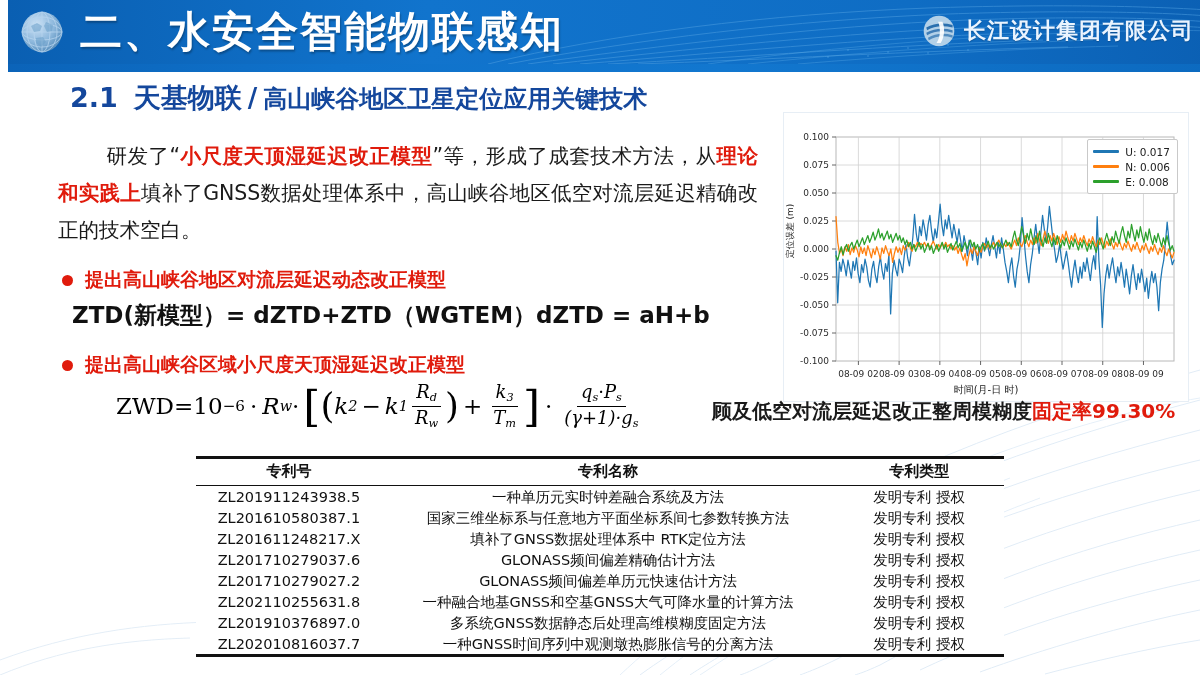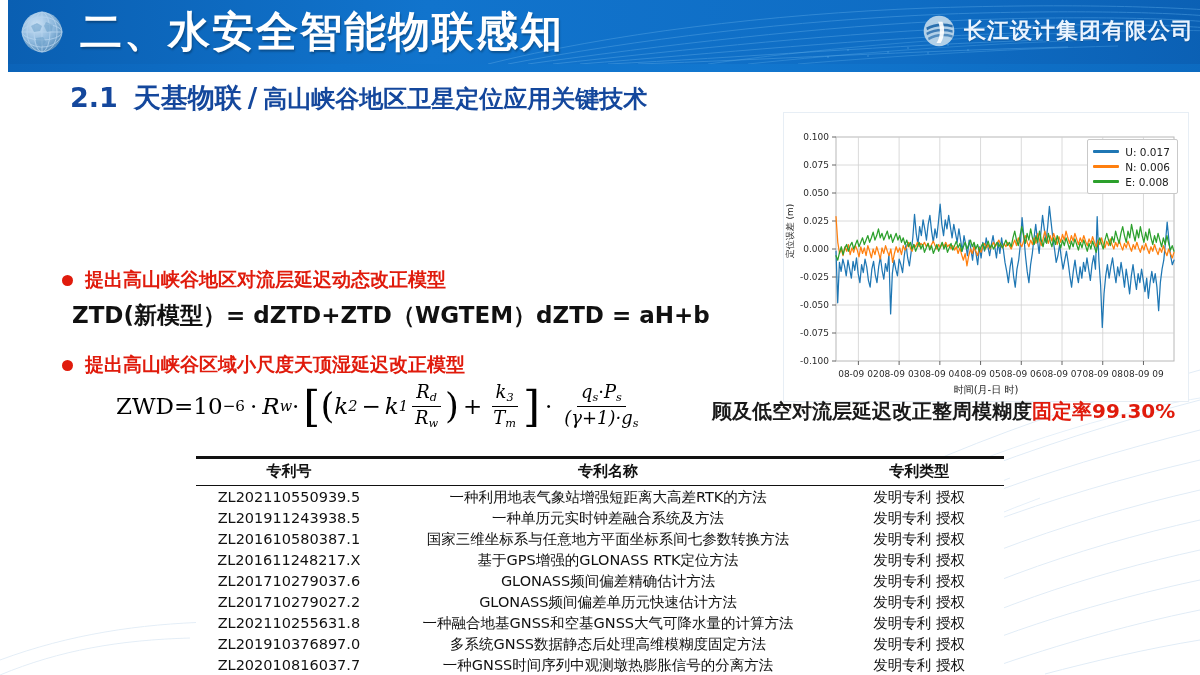--- a/index.html
+++ b/index.html
@@ -237,20 +237,21 @@
         <path d="M19,9 C22,17 22,27 17,34 L22,34 C27,26 27,16 24,9 Z" fill="#ffffff" opacity="0.9"></path>
       </svg>
       <div class="corp-name">长江设计集团有限公司</div>
     </div>
   </div>
 
   <div class="section-head">
     <span class="sec-num">2.1</span><span class="sec-main">天基物联</span><span class="sec-slash">/</span><span class="sec-sub">高山峡谷地区卫星定位应用关键技术</span>
   </div>
 
+  <div class="para"><span class="ind"></span><span>研发了</span><span>“</span><span class="hl">小尺度天顶湿延迟改正模型</span><span>”</span><span>等，形成了成套技术方法，从</span><span class="hl">理论和实践上</span><span>填补了GNSS数据处理体系中，高山峡谷地区低空对流层延迟精确改正的技术空白。</span></div>
 
   <div class="bullet" id="bullet1">
     <span class="dot"></span>
     <span class="bullet-text">提出高山峡谷地区对流层延迟动态改正模型</span>
   </div>
 
   <div class="formula-line">ZTD(新模型）= dZTD+ZTD（WGTEM）dZTD = aH+b</div>
 
   <div class="bullet" id="bullet2">
     <span class="dot"></span>
@@ -376,37 +377,32 @@
         </colgroup>
       <thead>
         <tr>
           <th>专利号</th>
           <th>专利名称</th>
           <th>专利类型</th>
         </tr>
       </thead>
       <tbody id="tbody">
           <tr>
-            <td>ZL202110550939.5</td>
-            <td>一种利用地表气象站增强短距离大高差RTK的方法</td>
-            <td>发明专利 授权</td>
-          </tr>
-          <tr>
             <td>ZL201911243938.5</td>
             <td>一种单历元实时钟差融合系统及方法</td>
             <td>发明专利 授权</td>
           </tr>
           <tr>
             <td>ZL201610580387.1</td>
             <td>国家三维坐标系与任意地方平面坐标系间七参数转换方法</td>
             <td>发明专利 授权</td>
           </tr>
           <tr>
             <td>ZL201611248217.X</td>
-            <td>基于GPS增强的GLONASS RTK定位方法</td>
+            <td>填补了GNSS数据处理体系中 RTK定位方法</td>
             <td>发明专利 授权</td>
           </tr>
           <tr>
             <td>ZL201710279037.6</td>
             <td>GLONASS频间偏差精确估计方法</td>
             <td>发明专利 授权</td>
           </tr>
           <tr>
             <td>ZL201710279027.2</td>
             <td>GLONASS频间偏差单历元快速估计方法</td>

